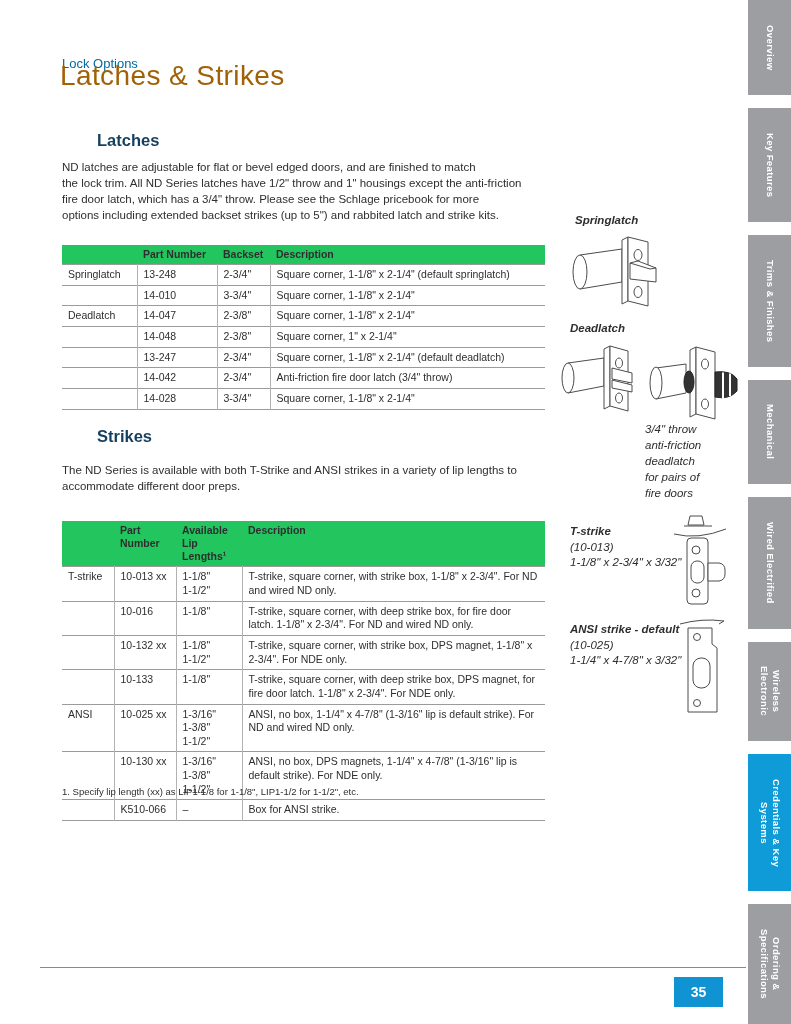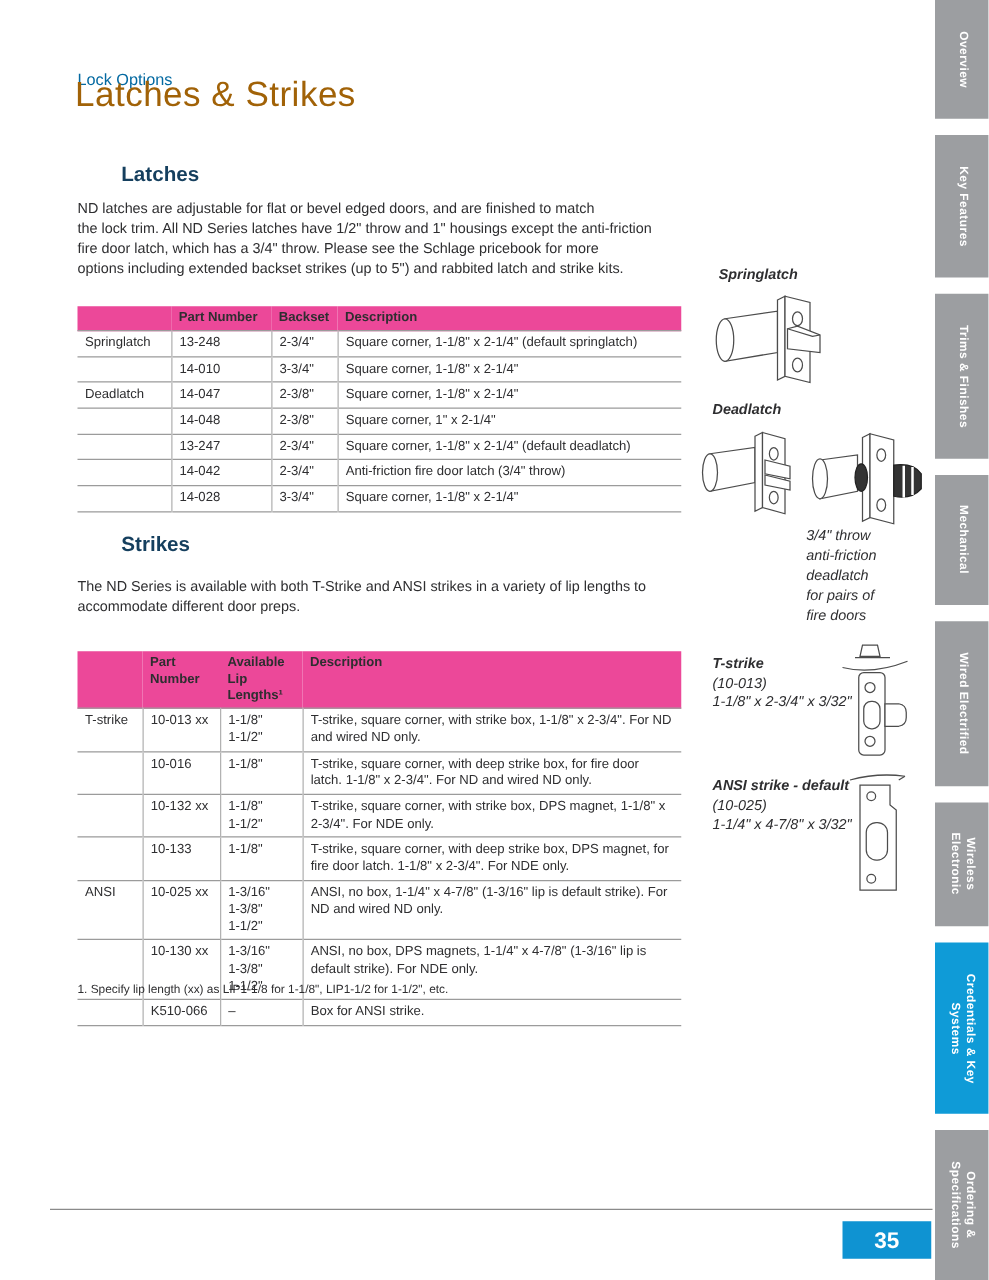--- a/index.html
+++ b/index.html
@@ -24,43 +24,43 @@
   }
   
   .eyebrow { position:absolute; left:62px; top:28px; color:#0369a1; font-weight:normal; font-size:13px;margin-top:28px; }
   .doc-title { position:absolute; left:60px; top:60px; font-size:28px; font-weight:400; color:#a16207; letter-spacing:0.4px; }
   .section-heading { position:absolute; left:62px; color:#153f5e; font-weight:bold; font-size:16.5px;margin-left:35px; }
   .body-text { position:absolute; left:62px; font-size:11.5px; line-height:1.38; color:#2e2e30; white-space:pre-line; }
   
   table { border-collapse:collapse; table-layout:fixed; }
   .tbl { position:absolute; left:62px; width:483px; font-size:10.5px; color:#2e2e30; }
   .tbl th {
-    background:#ec4899; font-weight:bold; text-align:left;
+    background:#22c55e; font-weight:bold; text-align:left;
     padding:3px 6px; vertical-align:top; line-height:1.25;
   }
   .tbl td { padding:3px 6px; vertical-align:top; line-height:1.3; }
   .tbl tbody tr { border-top:1px solid #9b9b9b; }
   .tbl tbody tr:last-child { border-bottom:1px solid #9b9b9b; }
   .tbl tbody td + td { border-left:1px solid #b2b2b2; }
   .pre { white-space:pre-line; }
   
   .fig-label { position:absolute; font-weight:bold; font-style:italic; font-size:11.5px; color:#2e2e30; }
   .fig-caption { position:absolute; font-style:italic; font-size:11.5px; line-height:1.4; color:#2e2e30; white-space:pre-line; }
   .fig { position:absolute; }
   .fig svg { display:block; }
   .strike-cap { position:absolute; font-style:italic; font-size:11.5px; line-height:1.35; color:#2e2e30; }
   .strike-cap .cap-title { font-weight:bold; }
   
   .footnote { position:absolute; left:62px; top:786px; font-size:9.5px; color:#2e2e30; }
   .footer-rule { position:absolute; left:40px; top:967px; width:706px; border-top:1px solid #8a8a8a; }
   .footer-text { position:absolute; left:62px; top:986px; width:594px; text-align:right; font-size:12.5px; color:#2e2e30; }
   .footer-text .sep { margin:0 11px; color:#4a4a4a; }
   .page-badge {
-    position:absolute; left:674px; top:977px; width:71px; height:30px; background:#0f93d2;
-    color:#ffffff; font-weight:bold; font-size:18px;
+    position:absolute; left:674px; top:977px; width:49px; height:30px; background:#0f93d2;
+    color:#ffffff; font-weight:bold; font-size:14px;
     display:flex; align-items:center; justify-content:center;
   }
   .lineart { stroke:#4c4c4c; stroke-width:1; fill:#ffffff; }
   .lineart-dark { stroke:#222222; stroke-width:1; fill:#333333; }
 </style>
 </head>
 <body>
 
 <div class="page">
 

